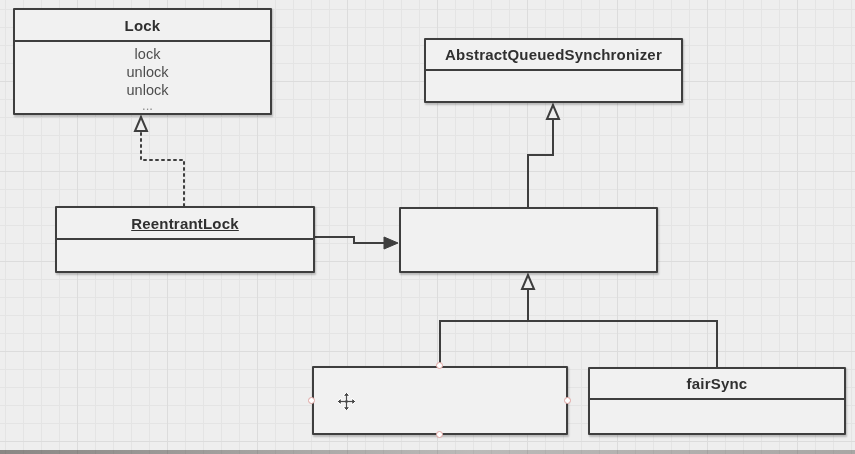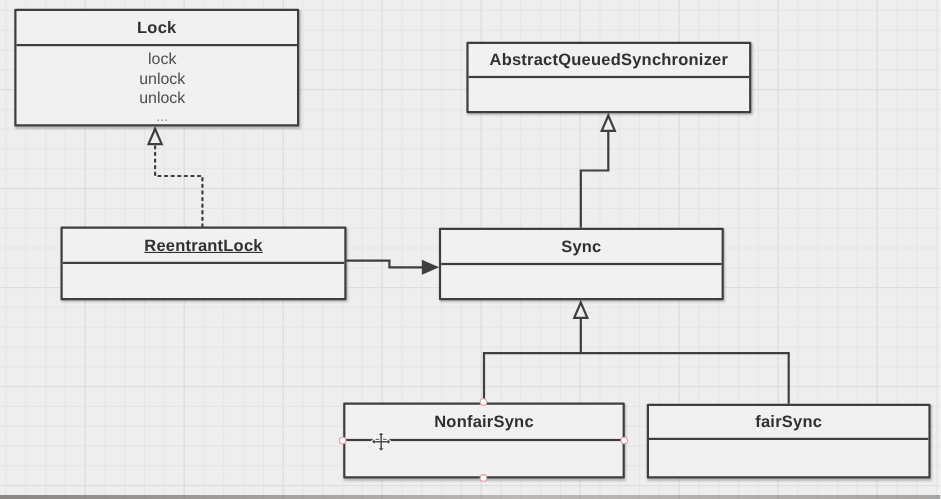--- a/index.html
+++ b/index.html
@@ -88,26 +88,24 @@
     <div class="uml-title" style="height:31px;">AbstractQueuedSynchronizer</div>
     <div class="uml-body"></div>
   </div>
 
   <div class="uml-box" style="left:55px;top:206px;width:260px;height:67px;">
     <div class="uml-title" style="height:32px;text-decoration:underline;">ReentrantLock</div>
     <div class="uml-body"></div>
   </div>
 
   <div class="uml-box" style="left:399px;top:207px;width:259px;height:66px;">
-    <div class="uml-title" style="height:32px;">Sync</div>
     <div class="uml-body"></div>
   </div>
 
   <div class="uml-box" style="left:312px;top:366px;width:256px;height:69px;">
-    <div class="uml-title" style="height:33px;">NonfairSync</div>
     <div class="uml-body"></div>
   </div>
 
   <div class="uml-box" style="left:588px;top:367px;width:258px;height:68px;">
     <div class="uml-title" style="height:31px;">fairSync</div>
     <div class="uml-body"></div>
   </div>
 
   <div class="handle" style="left:436px;top:362px;"></div>
   <div class="handle" style="left:308px;top:397px;"></div>

